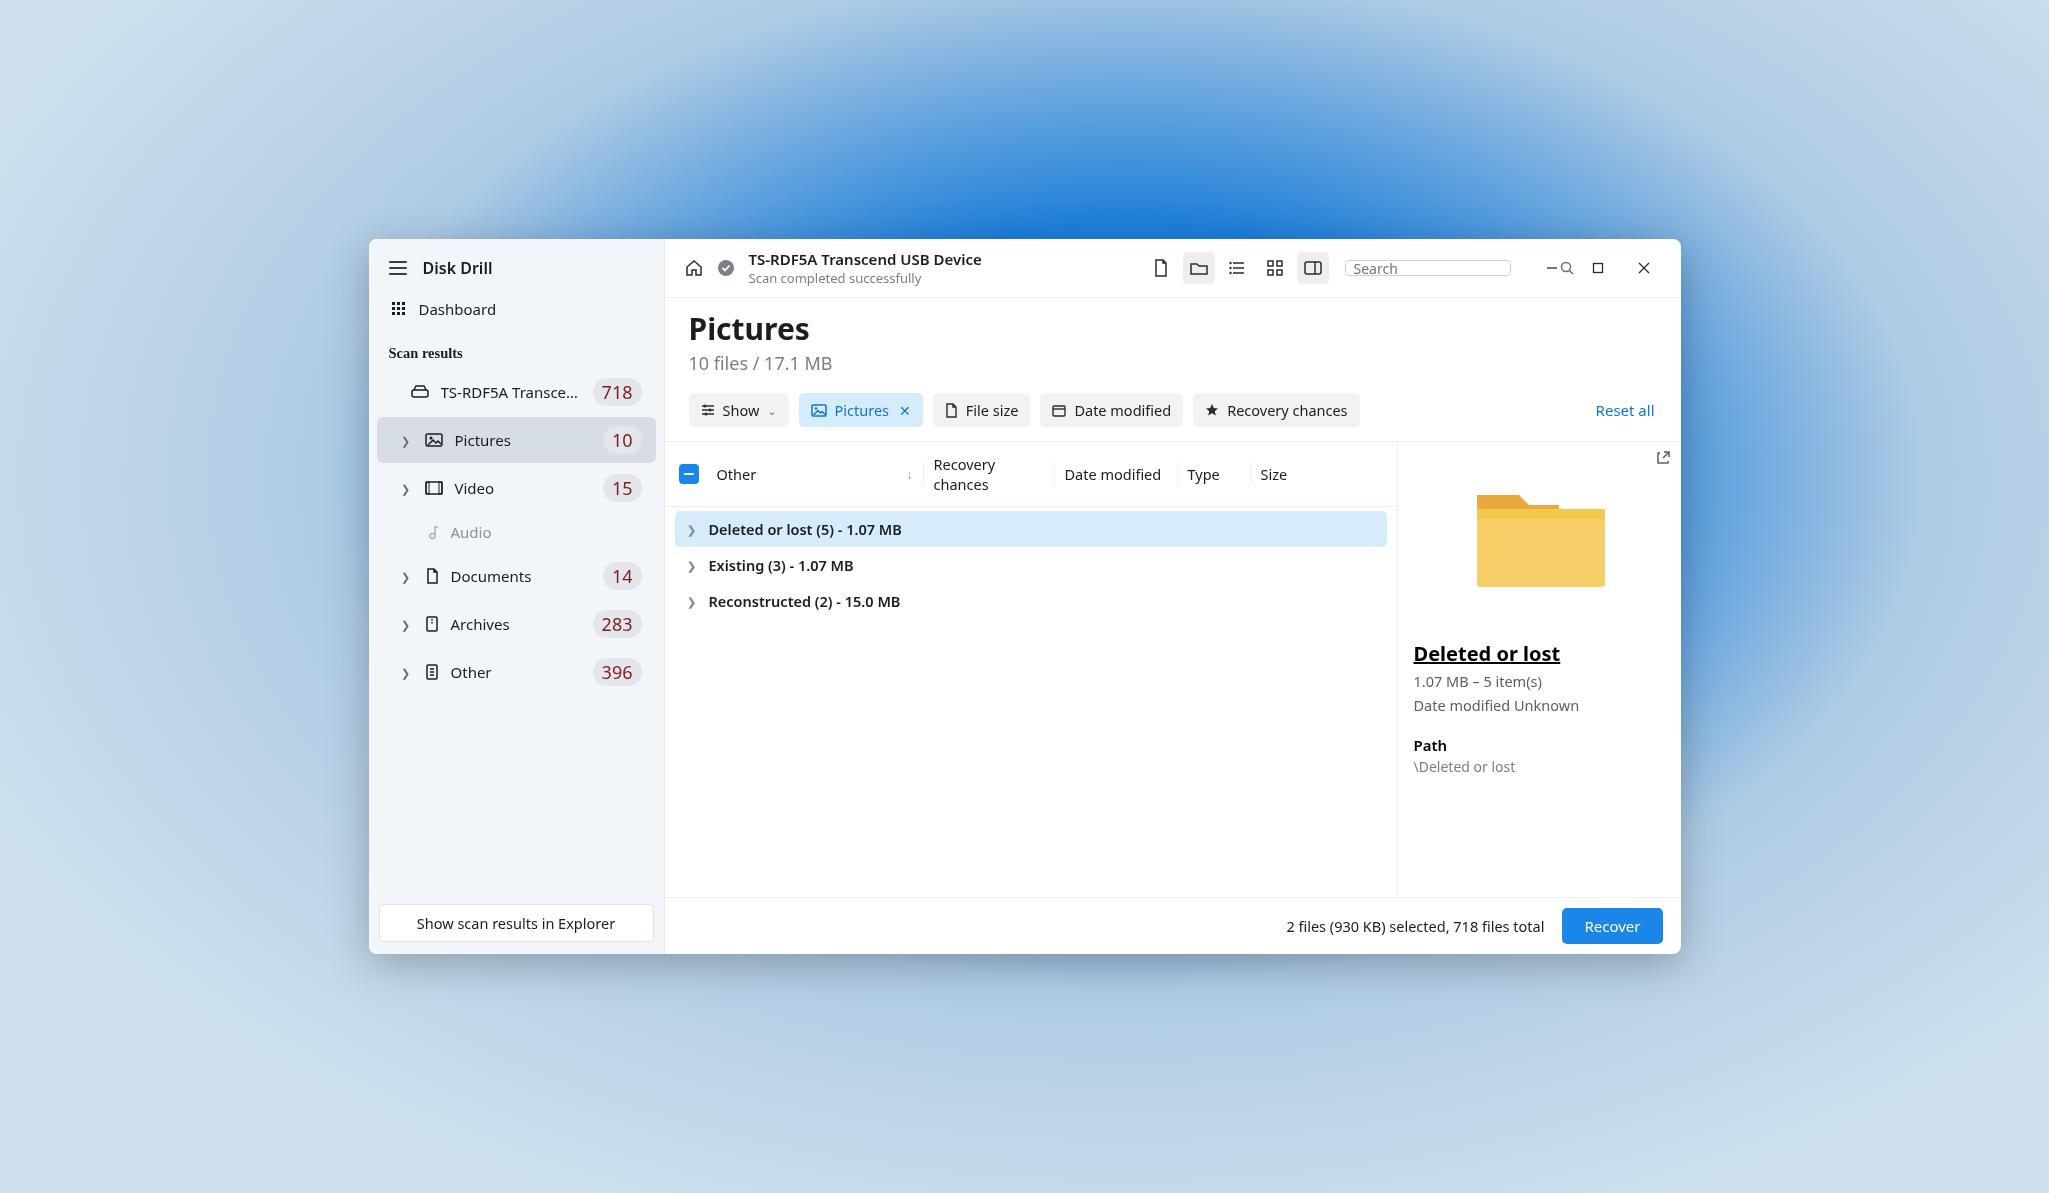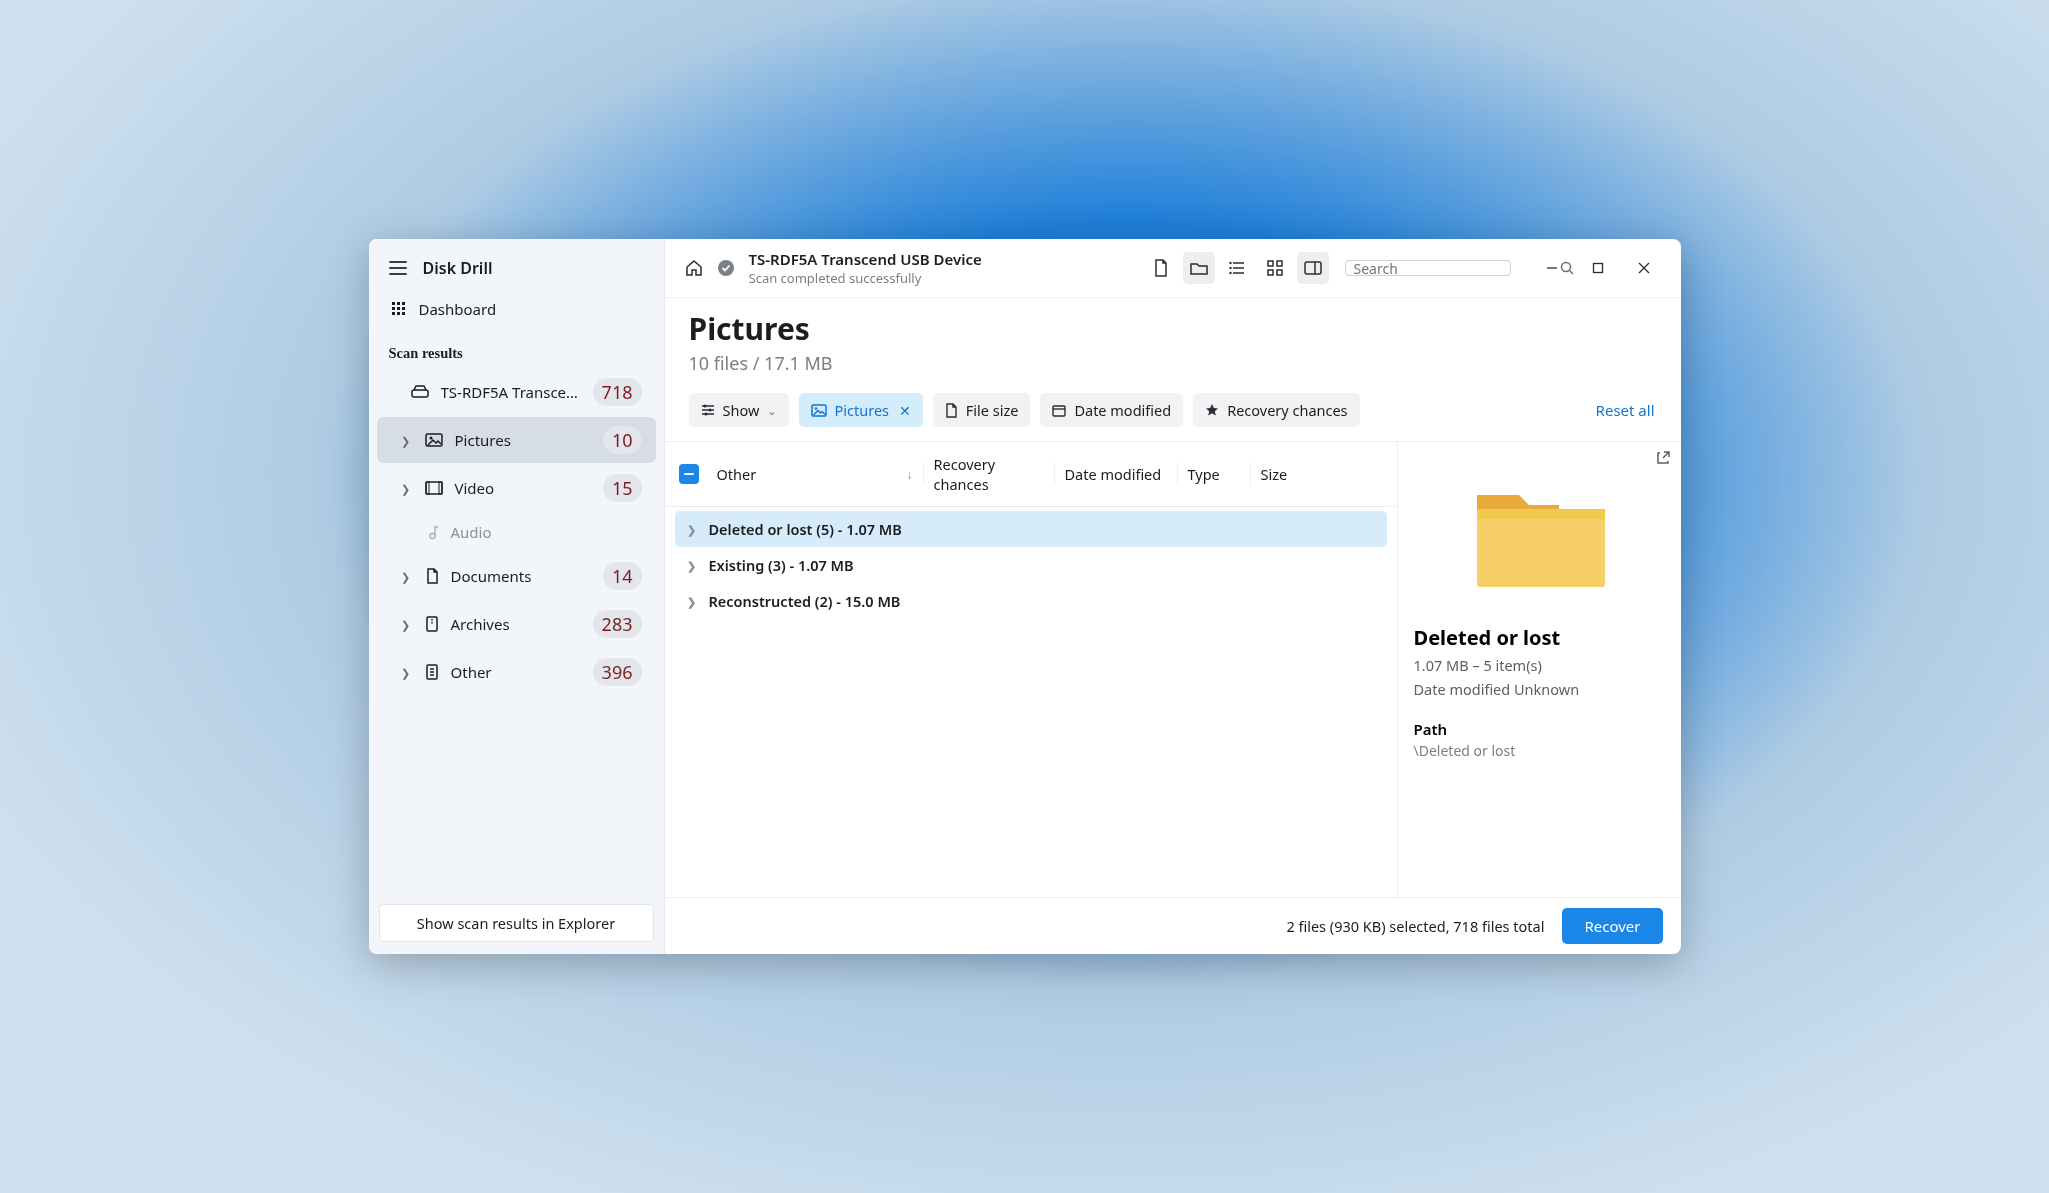--- a/index.html
+++ b/index.html
@@ -136,21 +136,21 @@
 }
 .row .chev { color: #8c9197; font-size: 11px; width: 10px; text-align: center; }
 .row.selected { background: #d7ecfb; }
 
 .details {
   width: 284px; border-left: 1px solid #eceef1; padding: 14px 16px;
   display: flex; flex-direction: column; position: relative;
 }
 .pop-btn { position: absolute; top: 8px; right: 10px; color: #5b6066; cursor: pointer; }
 .folder-vis { height: 160px; display: flex; align-items: center; justify-content: center; }
-.d-title { font-size: 20px; font-weight: 700; margin-top: 8px; }
+.d-title { font-size: 20px; font-weight: 700; margin-top: 24px; text-decoration: underline; }
 .d-line { font-size: 14.5px; color: #5b6066; margin-top: 4px; }
 .d-path-label { font-size: 15px; font-weight: 600; margin-top: 20px; }
 .d-path { font-size: 14px; color: #7a7f85; margin-top: 2px; }
 
 .footer {
   border-top: 1px solid #eceef1; padding: 10px 18px;
   display: flex; align-items: center; justify-content: flex-end; gap: 18px;
 }
 .footer-text { font-size: 14.5px; color: #1b1d1f; }
 .recover-btn {

